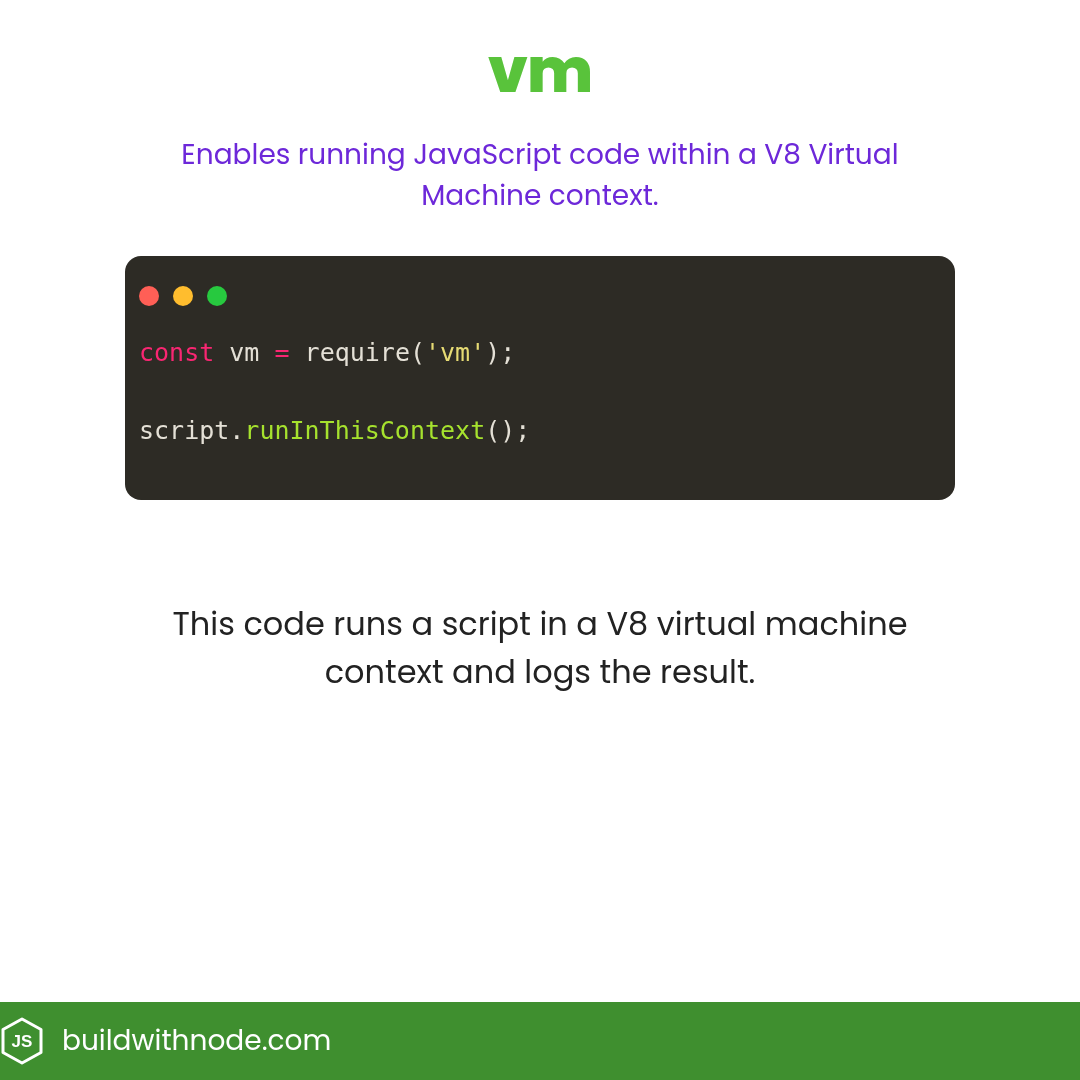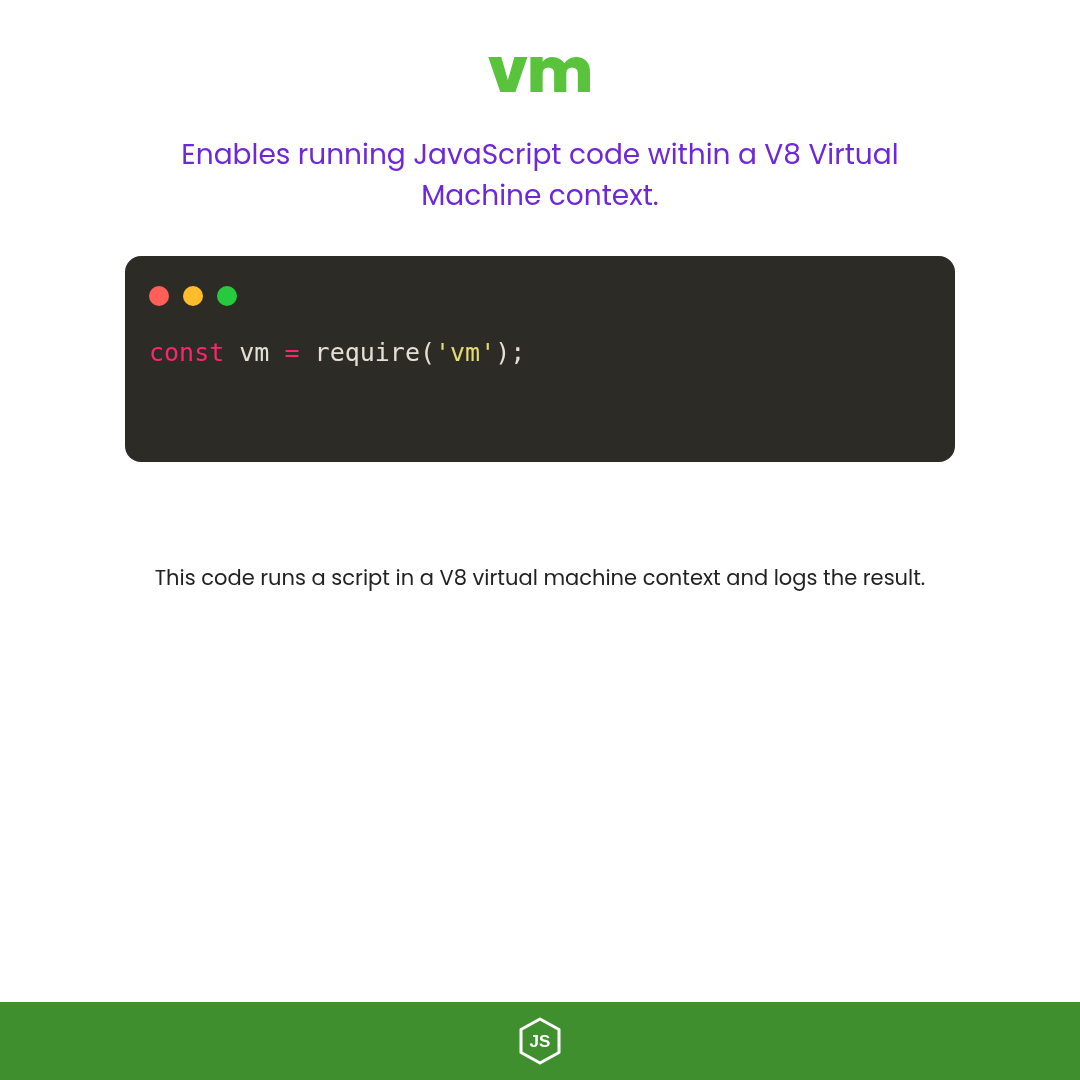--- a/index.html
+++ b/index.html
@@ -28,56 +28,56 @@
     max-width: 820px;
     margin: 18px auto 0;
     font-weight: 400;
   }
 
   .code-card {
     width: 830px;
     margin: 40px auto 0;
     background: #2d2b25;
     border-radius: 16px;
-    padding: 30px 24px 50px;
+    padding: 30px 14px 50px;
     font-family: "Menlo", "Consolas", "DejaVu Sans Mono", monospace;
     font-size: 25px;
     line-height: 1.55;
     color: #e4e0d6;
   }
 
   .traffic { display: flex; gap: 14px; margin-bottom: 28px; }
   .dot { width: 20px; height: 20px; border-radius: 50%; }
   .dot-red    { background: #ff5f56; }
   .dot-yellow { background: #ffbd2e; }
   .dot-green  { background: #27c93f; }
 
   .code-line { white-space: pre-wrap; word-wrap: break-word; }
   .tok-kw     { color: #f92672; }  
   .tok-plain  { color: #e4e0d6; }
   .tok-str    { color: #e6db74; }
   .tok-fn     { color: #a6e22e; }
 
   .caption {
     text-align: center;
-    font-size: 21px;
+    font-size: 32px;
     line-height: 1.5;
     color: #222;
     max-width: 830px;
     margin: 100px auto 0;
   }
 
   .footer {
     position: absolute;
     left: 0; right: 0; bottom: 0;
     height: 78px;
     background: #3f8f2f;
     display: flex;
     align-items: center;
-    justify-content: center;
+    justify-content: flex-start;
     gap: 18px;
     color: #ffffff;
     font-size: 28px;
     font-weight: 400;
   }
 
   .logo svg { display: block; }
 </style>
 </head>
 <body>
@@ -90,25 +90,27 @@
 
   <div class="traffic">
     <span class="dot dot-red"></span>
     <span class="dot dot-yellow"></span>
     <span class="dot dot-green"></span>
   </div>
 
   <div id="code-body">
       <div class="code-line"><span class="tok-kw">const</span><span class="tok-plain"> vm </span><span class="tok-kw">=</span><span class="tok-plain"> require(</span><span class="tok-str">'vm'</span><span class="tok-plain">);</span></div>
       <div class="code-line">&nbsp;</div>
+      <div class="code-line"><span class="tok-plain">script.</span><span class="tok-fn">runInThisContext</span><span class="tok-plain">();</span></div>
     </div>
 </div>
 
 <p class="caption">This code runs a script in a V8 virtual machine context and logs the result.</p>
 
 <div class="footer">
   <span class="logo">
     <svg width="44" height="48" viewBox="0 0 44 48" fill="none">
       <path d="M22 2 L41 12.5 V35.5 L22 46 L3 35.5 V12.5 Z" stroke="#ffffff" stroke-width="3" stroke-linejoin="round" fill="none"></path>
       <text x="22" y="30" text-anchor="middle" font-family="Arial, sans-serif" font-size="17" font-weight="900" fill="#ffffff">JS</text>
     </svg>
   </span>
+  <span>buildwithnode.com</span>
 </div>
 
 </body></html>

